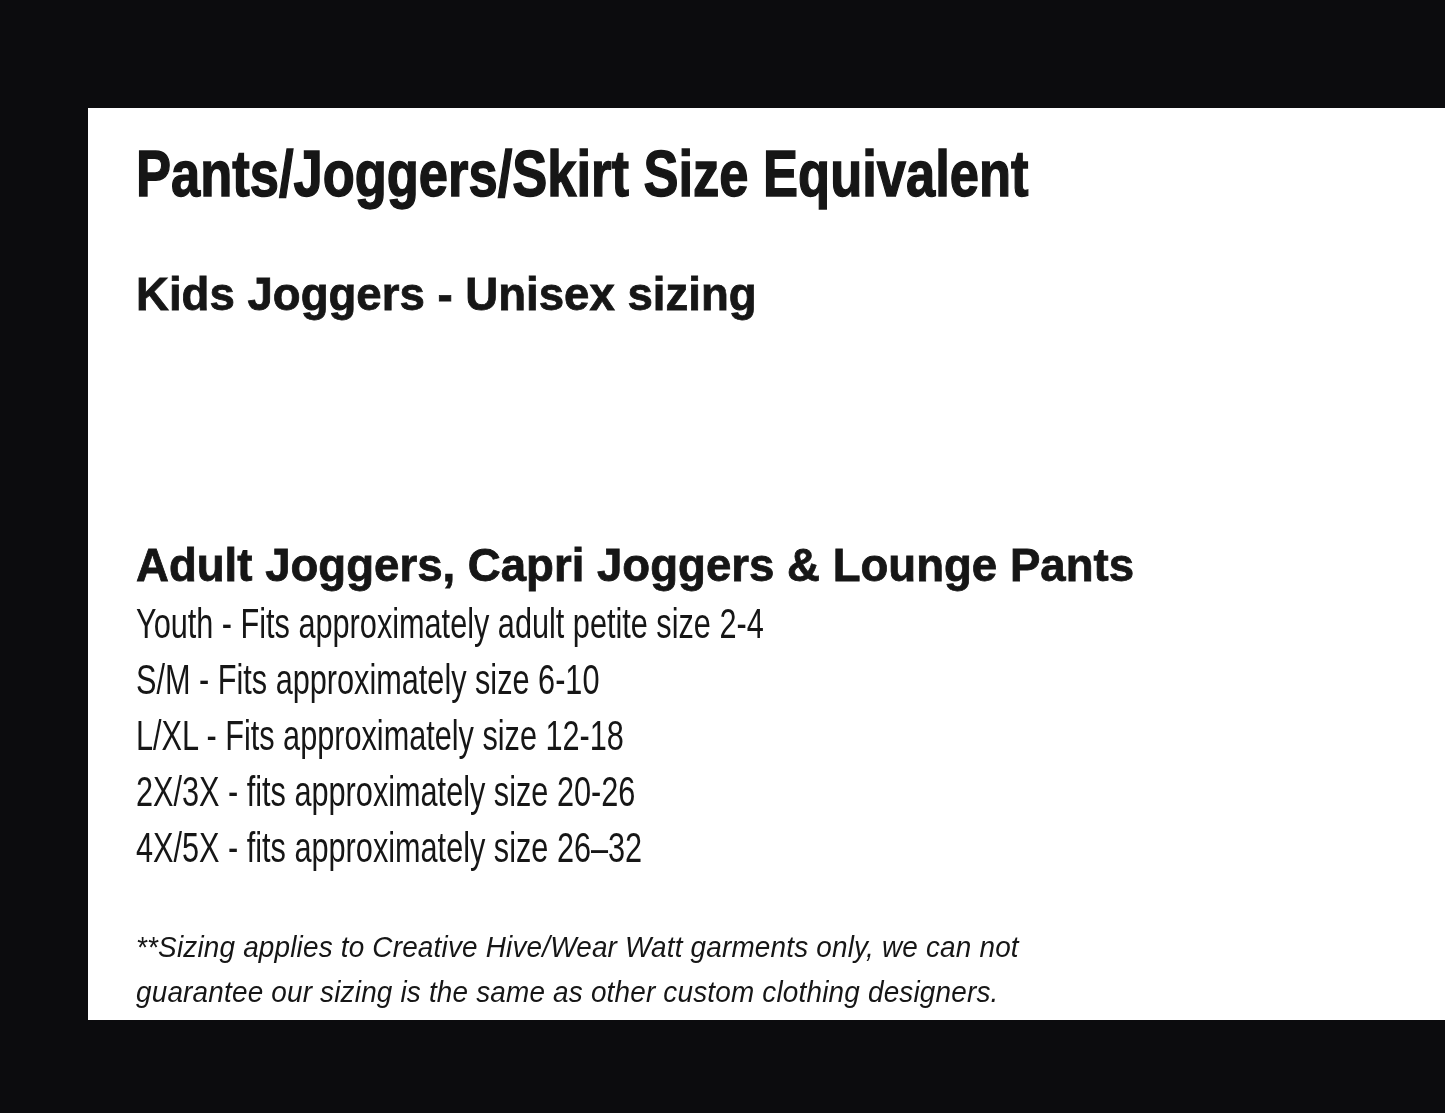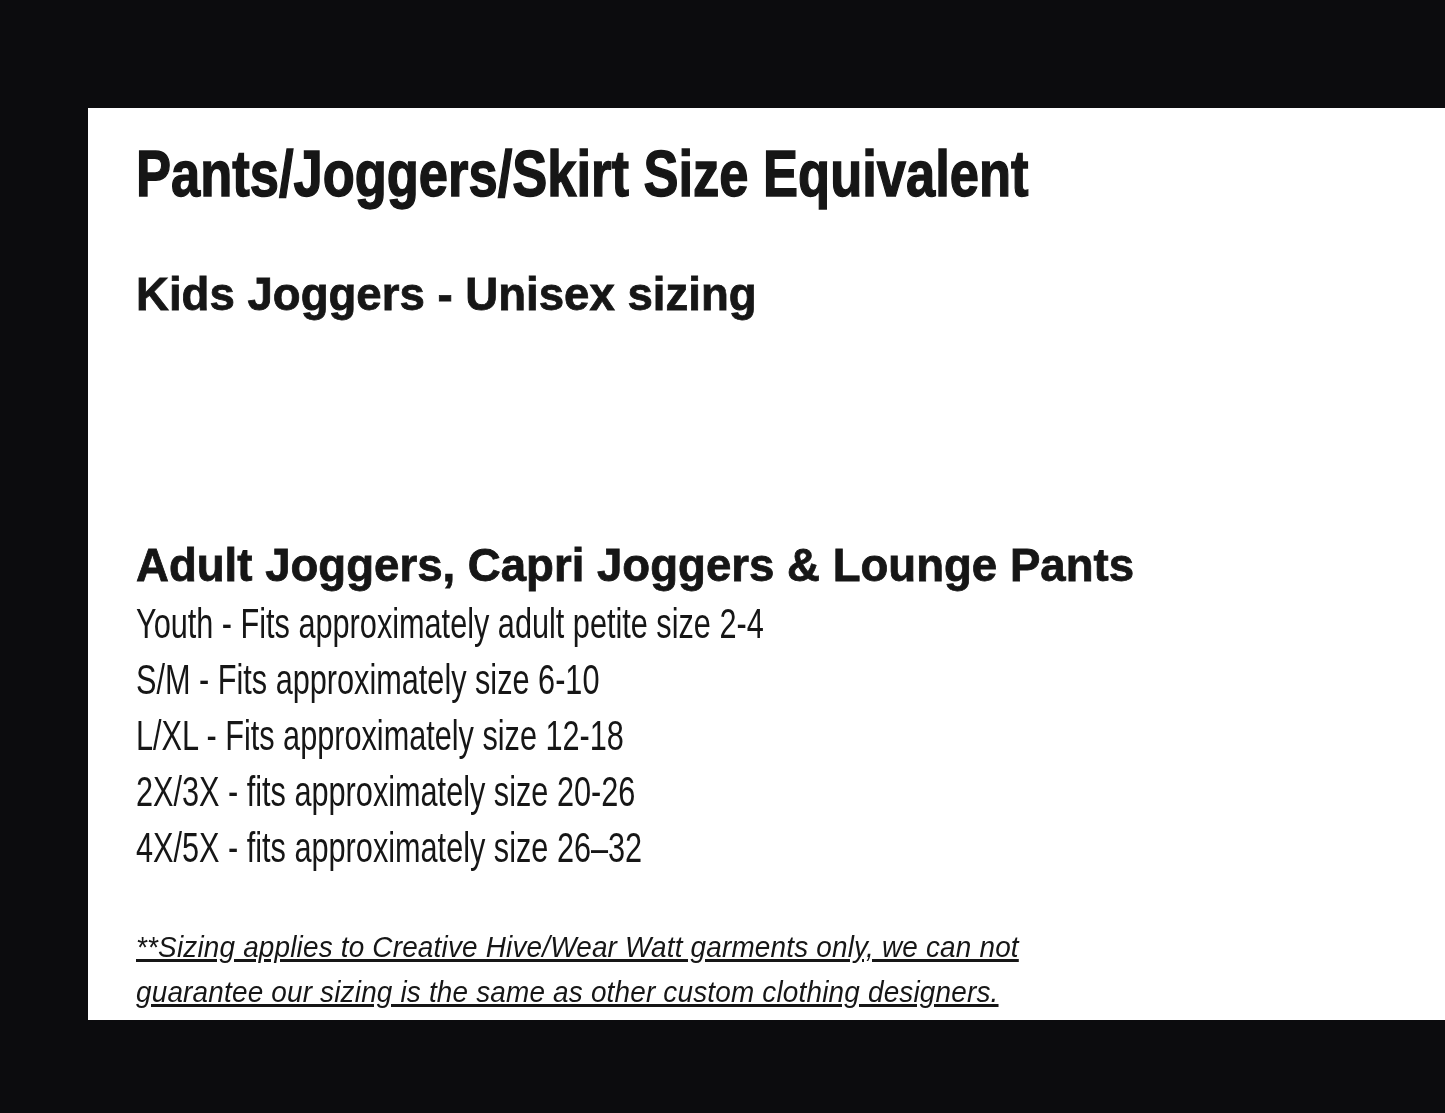--- a/index.html
+++ b/index.html
@@ -63,21 +63,20 @@
     transform:scaleX(0.73);
     transform-origin:0 0;
     letter-spacing:0px;
   }
   .lines.kids .line{ height:55px; line-height:55px; }
   .lines.adult .line{ height:56px; line-height:56px; }
   .footnote{
     position:absolute;
     left:48px;
     top:816px;
-    text-decoration:underline;
   }
   .fline{
     font-size:30px;
     font-style:italic;
     font-weight:400;
     height:45px;line-height:45px;
     white-space:nowrap;
     transform:scaleX(0.93);
     transform-origin:0 0;
     letter-spacing:0.2px;

